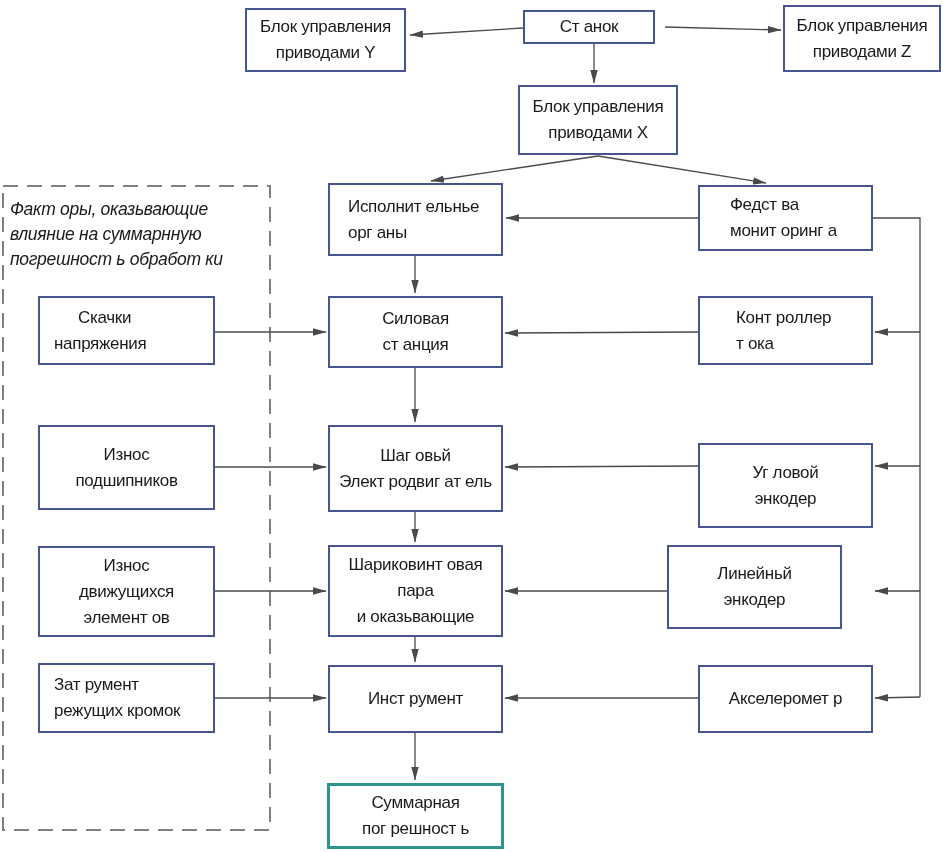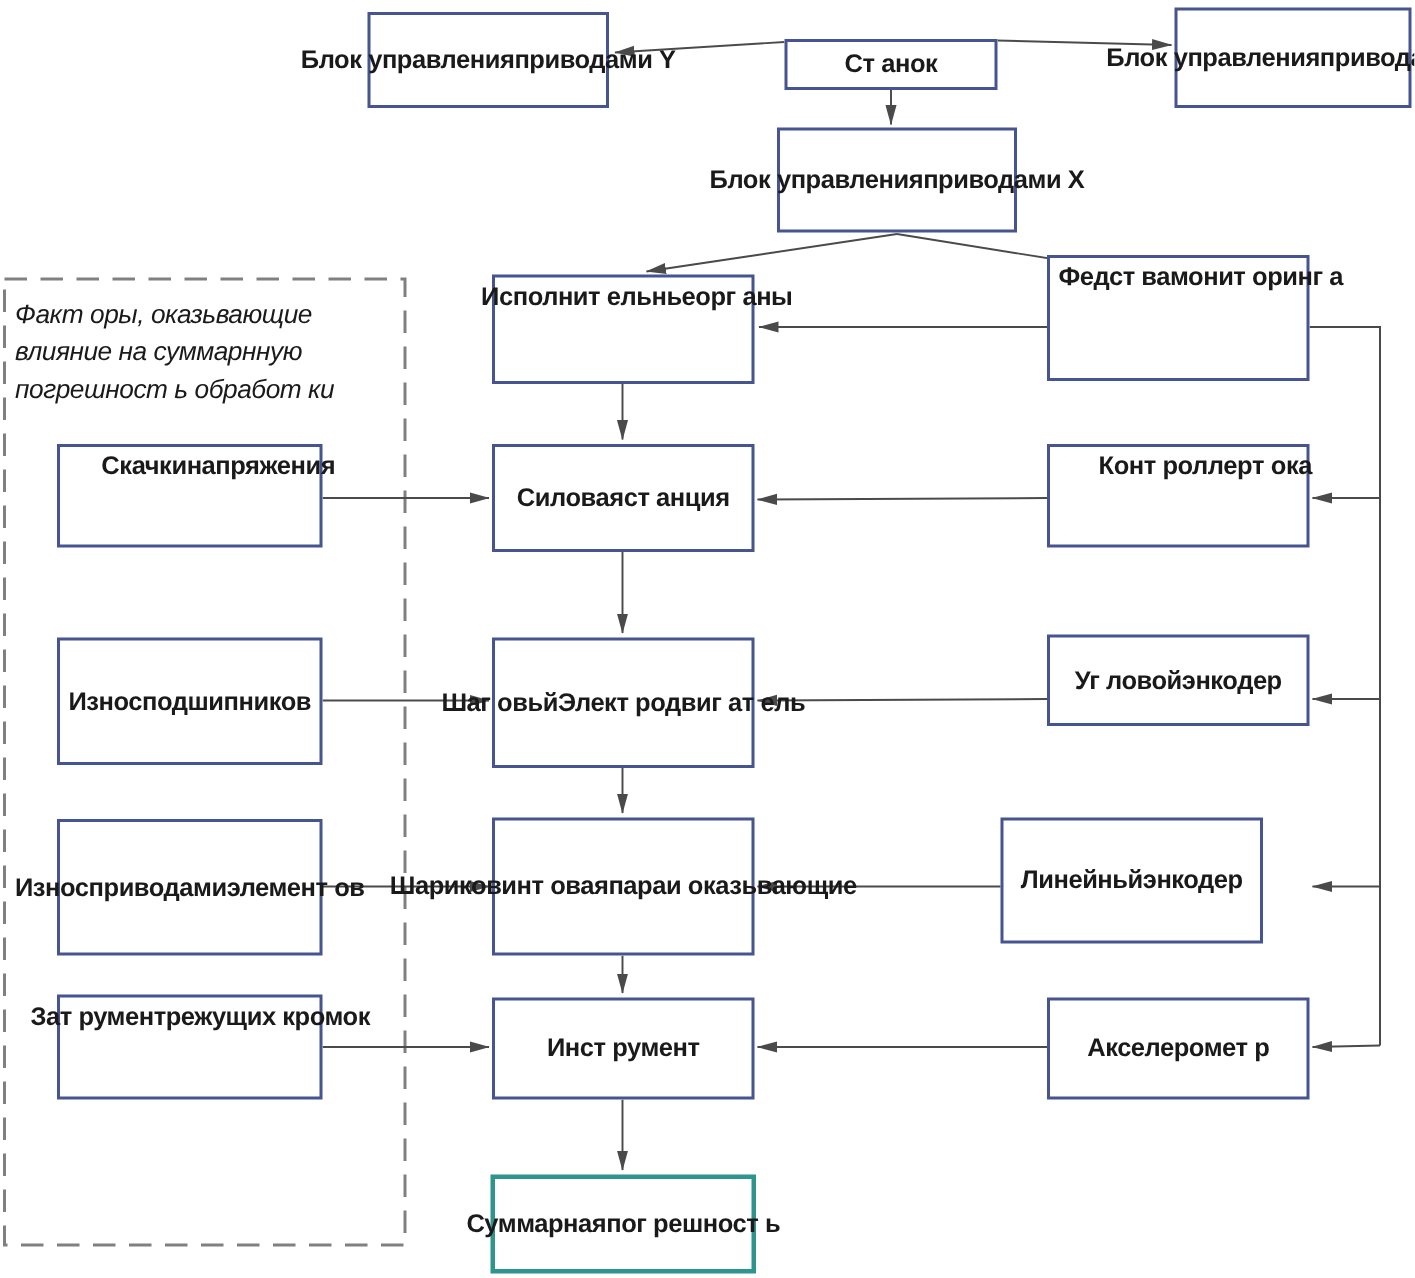--- a/index.html
+++ b/index.html
@@ -13,22 +13,22 @@
   html,body{margin:0;padding:0;background:var(--bg-color);}
   #canvas{
     position:relative;width:943px;height:852px;background:var(--bg-color);
     font-family:"Liberation Sans","DejaVu Sans",sans-serif;
     color:var(--text-color);overflow:hidden;
   }
   #wires{position:absolute;left:0;top:0;z-index:1;}
   .box{
     position:absolute;z-index:2;box-sizing:border-box;
     border:2px solid var(--box-border);background:#fff;
-    display:flex;flex-direction:row;justify-content:center;align-items:center;
-    font-size:17px;line-height:26px;letter-spacing:-0.3px;text-align:center;font-weight:bold;
+    display:flex;flex-direction:column;justify-content:center;align-items:center;
+    font-size:17px;line-height:26px;letter-spacing:-0.3px;text-align:center;
   }
   .box.hl{border:3px solid var(--accent-border);}
   .box.la{align-items:flex-start;text-align:center;}
   .bl{white-space:nowrap;}
   #factors-note{
     position:absolute;z-index:2;left:10px;top:197px;width:256px;
     font-size:17.5px;line-height:25px;letter-spacing:-0.3px;text-align:left;font-style:italic;
   }
 </style>
 </head>
@@ -79,40 +79,40 @@
     <div class="bl">Факт оры, оказьвающие</div>
     <div class="bl">влияние на суммарнную</div>
     <div class="bl">погрешност ь обработ ки</div>
   </div>
 
   <div class="box" style="left:245px;top:8px;width:161px;height:64px">
     <div class="bl">Блок управления</div>
     <div class="bl">приводами Y</div>
   </div>
 
-  <div class="box" style="left:523px;top:26px;width:142px;height:34px">
+  <div class="box" style="left:523px;top:10px;width:132px;height:34px">
     <div class="bl">Ст анок</div>
   </div>
 
   <div class="box" style="left:783px;top:5px;width:158px;height:67px">
     <div class="bl">Блок управления</div>
     <div class="bl">приводами Z</div>
   </div>
 
   <div class="box" style="left:518px;top:85px;width:160px;height:70px">
     <div class="bl">Блок управления</div>
     <div class="bl">приводами X</div>
   </div>
 
   <div class="box la" style="left:328px;top:183px;width:175px;height:73px;padding-left:18px">
     <div class="bl">Исполнит ельнье</div>
     <div class="bl">орг аны</div>
   </div>
 
-  <div class="box la" style="left:698px;top:170px;width:175px;height:84px;padding-left:30px">
+  <div class="box la" style="left:698px;top:185px;width:175px;height:66px;padding-left:30px">
     <div class="bl">Федст ва</div>
     <div class="bl">монит оринг а</div>
   </div>
 
   <div class="box la" style="left:38px;top:296px;width:177px;height:69px;padding-left:14px">
     <div class="bl" style="padding-left:24px">Скачки</div>
     <div class="bl">напряжения</div>
   </div>
 
   <div class="box" style="left:328px;top:296px;width:175px;height:72px">
@@ -128,28 +128,28 @@
   <div class="box" style="left:38px;top:425px;width:177px;height:85px">
     <div class="bl">Износ</div>
     <div class="bl">подшипников</div>
   </div>
 
   <div class="box" style="left:328px;top:425px;width:175px;height:87px">
     <div class="bl">Шаг овьй</div>
     <div class="bl">Элект родвиг ат ель</div>
   </div>
 
-  <div class="box" style="left:698px;top:423px;width:175px;height:61px">
+  <div class="box" style="left:698px;top:443px;width:175px;height:85px">
     <div class="bl">Уг ловой</div>
     <div class="bl">энкодер</div>
   </div>
 
   <div class="box" style="left:38px;top:546px;width:177px;height:91px">
     <div class="bl">Износ</div>
-    <div class="bl">приводами</div>
+    <div class="bl">движущихся</div>
     <div class="bl">элемент ов</div>
   </div>
 
   <div class="box" style="left:328px;top:545px;width:175px;height:92px">
     <div class="bl">Шариковинт овая</div>
     <div class="bl">пара</div>
     <div class="bl">и оказьвающие</div>
   </div>
 
   <div class="box" style="left:667px;top:545px;width:175px;height:84px">

